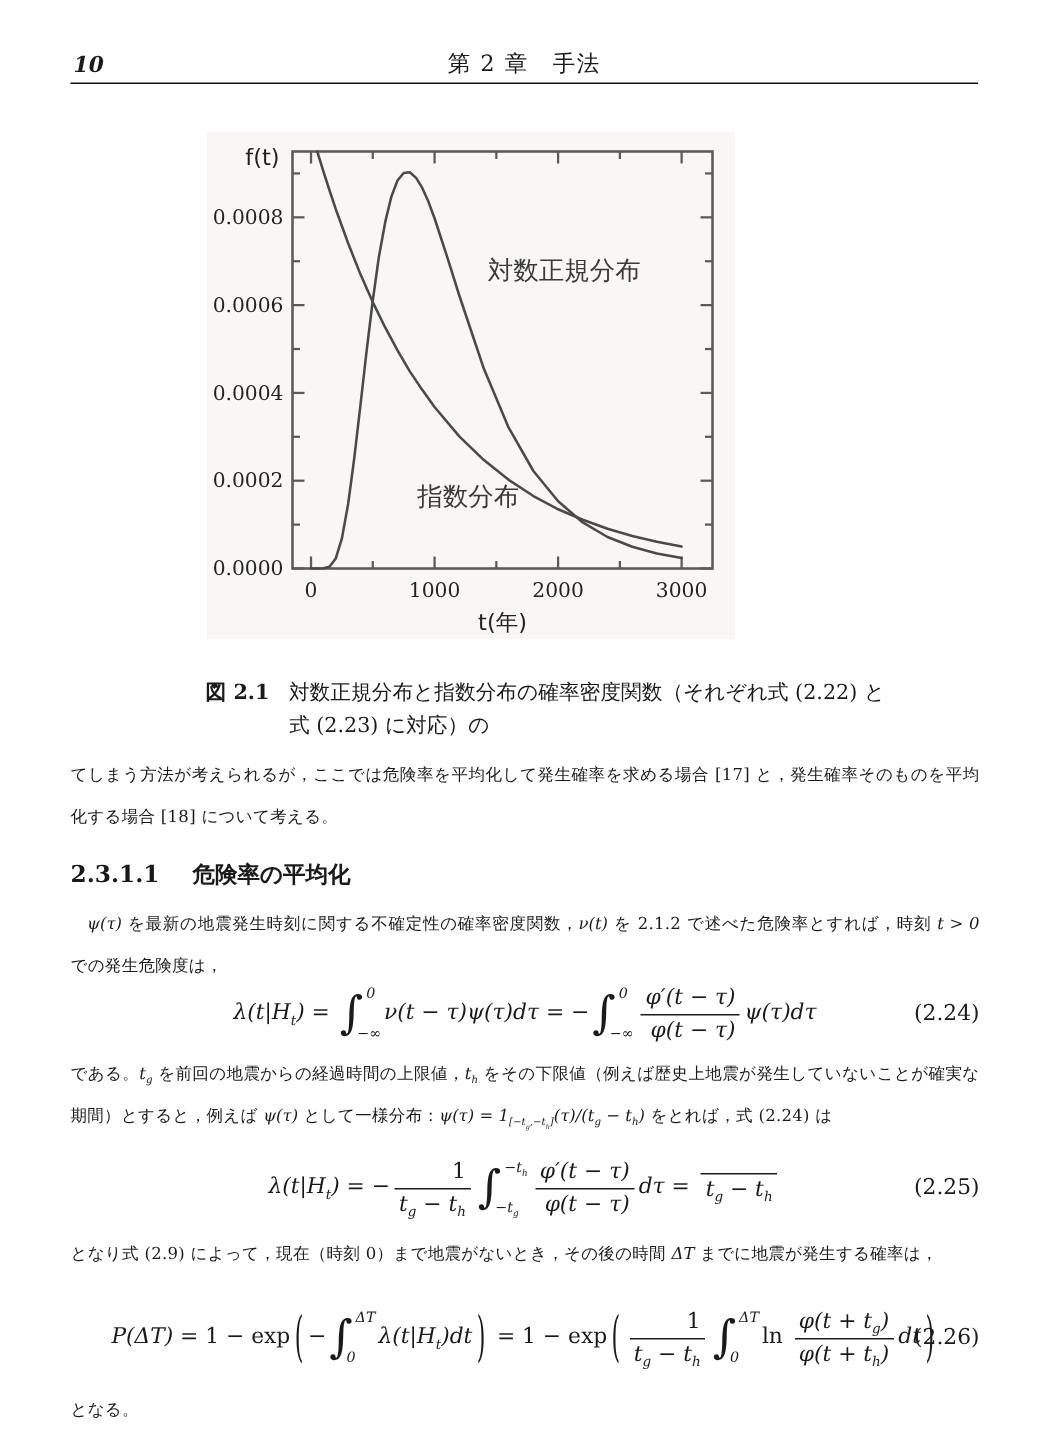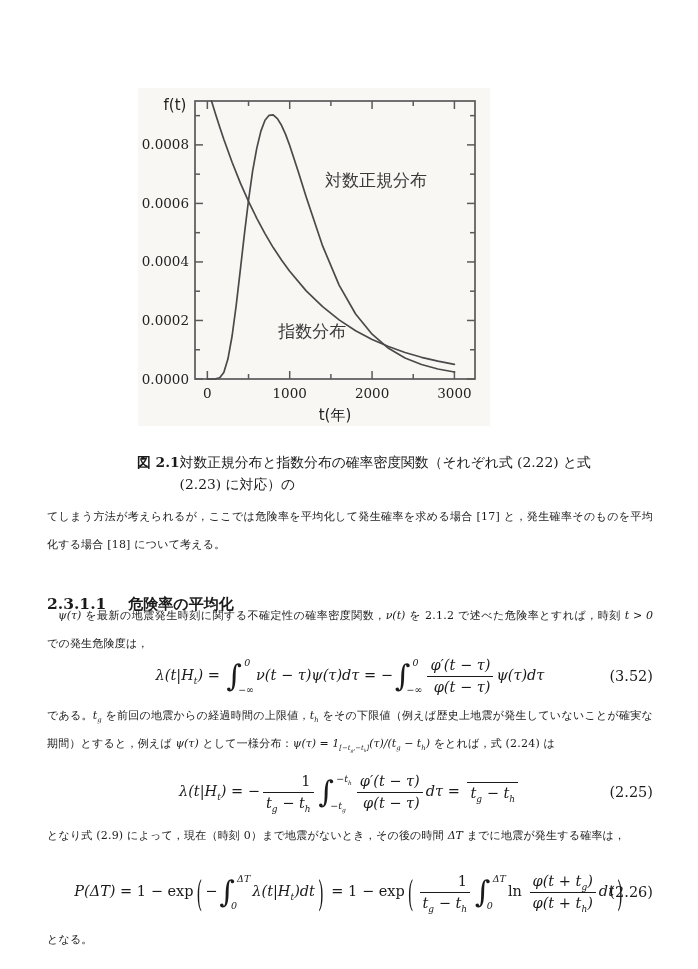--- a/index.html
+++ b/index.html
@@ -7,21 +7,21 @@
         font-family:"DejaVu Serif","Liberation Serif",serif;color:#1a1a1a;}
   
   .hdr{position:absolute;left:47px;top:33px;width:605px;height:22px;
        border-bottom:1.6px solid #111;font-size:15px;}
   .hdr .pno{position:absolute;left:2px;bottom:3px;font-style:italic;font-weight:bold;font-size:14.5px;}
   .hdr .chap{position:absolute;left:0;right:0;bottom:3px;text-align:center;letter-spacing:1px;}
   
   .fig{position:absolute;left:138px;top:88px;width:352px;height:338px;}
   .fig svg{display:block;}
   .caption{position:absolute;left:103px;top:451px;width:500px;font-size:13.8px;line-height:22px;}
-  .caption .lbl{font-weight:bold;white-space:nowrap;float:left;padding-left:34px;}
+  .caption .lbl{font-weight:bold;white-space:nowrap;margin-right:13px;float:left;padding-left:34px;}
   .caption .ctx{overflow:hidden;}
   
   .para{position:absolute;left:47px;width:606px;font-size:11px;line-height:27.5px;
         text-align:justify;letter-spacing:0.2px;}
   .indent{text-indent:1em;}
   .it{font-style:italic;font-family:"DejaVu Serif","Liberation Serif",serif;letter-spacing:0;}
   .rm{font-style:normal;}
   sub,sup{font-size:0.62em;line-height:0;}
   .heading{position:absolute;left:47px;width:606px;font-weight:bold;font-size:15.5px;}
   .heading .hnum{font-family:"DejaVu Serif","Liberation Serif",serif;margin-right:22px;}
@@ -44,20 +44,24 @@
   
   .ticklab{font-family:"DejaVu Serif","Liberation Serif",serif;font-size:13.5px;fill:#222;}
   .cjklab{font-family:"DejaVu Sans","Liberation Sans",sans-serif;font-size:17px;fill:#3a3a3a;}
   .axtit{font-family:"DejaVu Sans","Liberation Sans",sans-serif;font-size:15px;fill:#222;}
 </style>
 </head>
 <body>
 
 <div class="page">
 
+  <div class="hdr">
+    <span class="pno">10</span>
+    <span class="chap">第 2 章　手法</span>
+  </div>
 
   <div class="fig">
     <svg id="chart-svg" width="352" height="338" viewBox="0 0 352 338">
         <rect x="0" y="0" width="352" height="338" fill="#f8f7f4"></rect>
         <rect x="57" y="13" width="280" height="278" fill="none" stroke="#5a5a5a" stroke-width="1.7"></rect>
         <line x1="69.3529411764706" y1="291" x2="69.3529411764706" y2="283" stroke="#5a5a5a" stroke-width="1.5"></line>
         <line x1="69.3529411764706" y1="13" x2="69.3529411764706" y2="21" stroke="#5a5a5a" stroke-width="1.5"></line>
         <text x="69.3529411764706" y="310" text-anchor="middle" class="ticklab">0</text>
         <line x1="151.7058823529412" y1="291" x2="151.7058823529412" y2="283" stroke="#5a5a5a" stroke-width="1.5"></line>
         <line x1="151.7058823529412" y1="13" x2="151.7058823529412" y2="21" stroke="#5a5a5a" stroke-width="1.5"></line>
@@ -110,41 +114,41 @@
 
   <div class="caption">
     <span class="lbl">図 2.1</span>
     <div class="ctx">
       <div>対数正規分布と指数分布の確率密度関数（それぞれ式 (2.22) と式 (2.23) に対応）の</div>
     </div>
   </div>
 
   <div class="para" style="top:503px;">てしまう方法が考えられるが，ここでは危険率を平均化して発生確率を求める場合 [17] と，発生確率そのものを平均化する場合 [18] について考える。</div>
 
-  <div class="heading" style="top:594px;">
+  <div class="heading" style="top:573px;">
     <span class="hnum">2.3.1.1</span><span class="htit">危険率の平均化</span>
   </div>
 
   <div class="para indent" style="top:602px;"><span class="it">ψ(τ)</span> を最新の地震発生時刻に関する不確定性の確率密度関数，<span class="it">ν(t)</span> を 2.1.2 で述べた危険率とすれば，時刻 <span class="it">t &gt; 0</span> での発生危険度は，</div>
 
   <div class="eqrow" style="top:650px;height:52px;">
     <span class="eq">λ(t|H<sub>t</sub>) = <span class="int">
           <span class="intsign">∫</span>
           <span class="lims">
             <span class="ilsup">0</span>
             <span class="ilsub">−∞</span>
           </span>
         </span>ν(t − τ)ψ(τ)dτ = −<span class="int">
           <span class="intsign">∫</span>
           <span class="lims">
             <span class="ilsup">0</span>
             <span class="ilsub">−∞</span>
           </span>
         </span><span class="frac"><span class="num">φ′(t − τ)</span><span class="den">φ(t − τ)</span></span>ψ(τ)dτ</span>
-    <span class="eqnum">(3.52)</span>
+    <span class="eqnum">(2.24)</span>
   </div>
 
   <div class="para" style="top:702px;">である。<span class="it">t<sub>g</sub></span> を前回の地震からの経過時間の上限値，<span class="it">t<sub>h</sub></span> をその下限値（例えば歴史上地震が発生していないことが確実な期間）とすると，例えば <span class="it">ψ(τ)</span> として一様分布：<span class="it">ψ(τ) = 1<sub>[−t<sub>g</sub>,−t<sub>h</sub>]</sub>(τ)/(t<sub>g</sub> − t<sub>h</sub>)</span> をとれば，式 (2.24) は</div>
 
   <div class="eqrow" style="top:765px;height:54px;">
     <span class="eq">λ(t|H<sub>t</sub>) = −<span class="frac"><span class="num"><span class="rm">1</span></span><span class="den">t<sub>g</sub> − t<sub>h</sub></span></span><span class="int">
           <span class="intsign">∫</span>
           <span class="lims">
             <span class="ilsup">−t<sub>h</sub></span>
             <span class="ilsub">−t<sub>g</sub></span>

